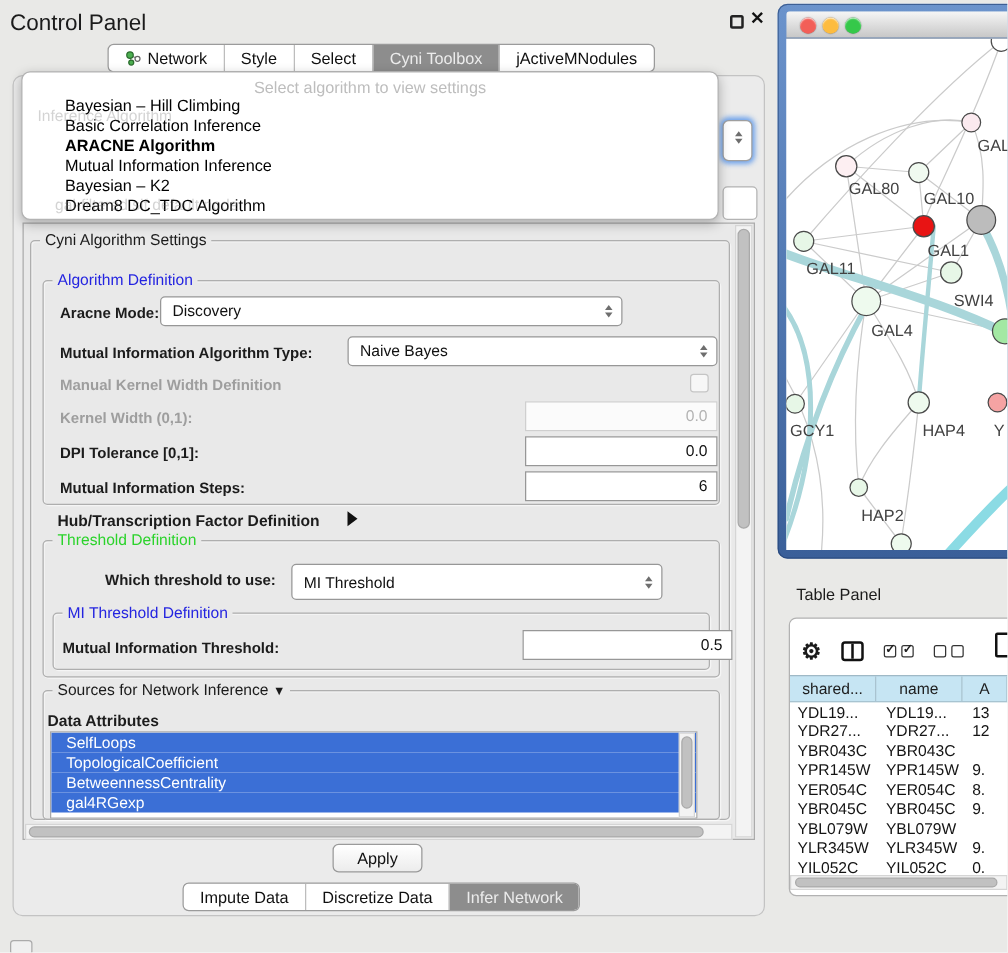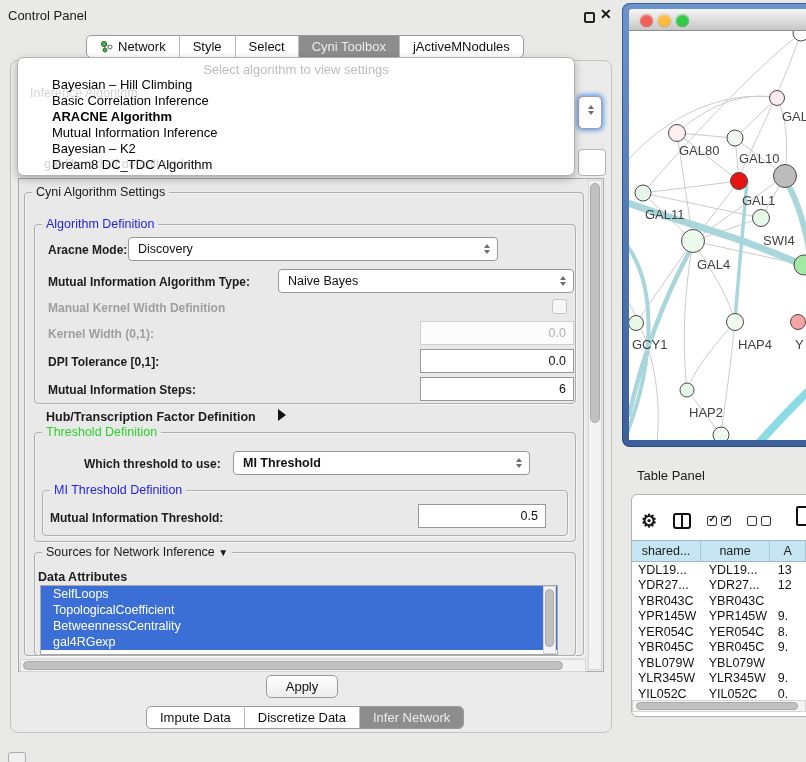--- a/index.html
+++ b/index.html
@@ -1,21 +1,21 @@
 <!DOCTYPE html>
 <html><head>
 <meta charset="utf-8">
 <style>
   * { margin:0; padding:0; box-sizing:border-box; }
   body { font-family:"Liberation Sans", sans-serif; }
   .screen { position:relative; width:806px; height:762px; background:#e9e9e7; overflow:hidden; font-family:"Liberation Sans", sans-serif; }
   .abs { position:absolute; }
 
   
-  .cp-title { left:8px; top:8px; font-size:13px; color:#1b1b1b; }
+  .cp-title { left:8px; top:8px; font-size:18px; color:#1b1b1b; }
   .win-float { left:584px; top:12px; width:11px; height:11px; border:2px solid #222; border-radius:2px; background:transparent; }
   .win-close { left:600px; top:6px; font-size:14px; font-weight:bold; color:#111; }
 
   .seg { display:flex; background:#fff; border:1px solid #9b9b9b; border-radius:5px; overflow:hidden; font-size:13px; }
   .seg .item { padding:3px 13px; border-left:1px solid #bdbdbd; display:flex; align-items:center; gap:5px; color:#101010; white-space:nowrap; }
   .seg .item:first-child { border-left:none; }
   .seg .item.sel { background:#8d8d8d; color:#ececec; }
 
   .content-box { left:10px; top:60px; width:602px; height:673px; background:#ebebeb; border:1px solid #c3c3c3; border-radius:8px; }
 
@@ -199,33 +199,33 @@
   </div>
 
   <div class="flabel" style="left:46px; top:410px; font-size:12.5px;">Hub/Transcription Factor Definition</div>
   <div class="abs" style="left:278px; top:409px; width:0; height:0; border-top:6px solid transparent; border-bottom:6px solid transparent; border-left:8px solid #111;"></div>
 
   <div class="groupbox" style="left:34px; top:432px; width:542px; height:110px;">
     <span class="glabel green">Threshold Definition</span>
   </div>
 
   <div class="flabel" style="left:84px; top:457px;">Which threshold to use:</div>
-  <div class="combo" style="left:233px; top:451px; width:297px; height:24px;font-weight:bold;">
+  <div class="combo" style="left:233px; top:451px; width:297px; height:29px;">
     <span>MI Threshold</span>
     <span class="arrows">
         <span class="arr-up"></span>
         <span class="arr-dn"></span>
       </span>
   </div>
 
   <div class="groupbox" style="left:42px; top:490px; width:526px; height:46px;">
     <span class="glabel blue">MI Threshold Definition</span>
   </div>
   <div class="flabel" style="left:50px; top:511px;">Mutual Information Threshold:</div>
-  <div class="field" style="left:418px; top:504px; width:128px; height:24px;">
+  <div class="field" style="left:418px; top:504px; width:168px; height:24px;">
     <span>0.5</span>
   </div>
 
   <div class="groupbox" style="left:34px; top:552px; width:542px; height:104px;">
     <span class="glabel dark"><span>Sources for Network Inference</span> <span style="font-size:10px;">▼</span></span>
   </div>
   <div class="flabel" style="left:38px; top:570px; font-size:12.5px;">Data Attributes</div>
   <div class="attrlist" style="left:40px; top:585px; width:518px; height:70px;" id="attr-list">
       <div class="attr sel">SelfLoops</div>
       <div class="attr sel">TopologicalCoefficient</div>

